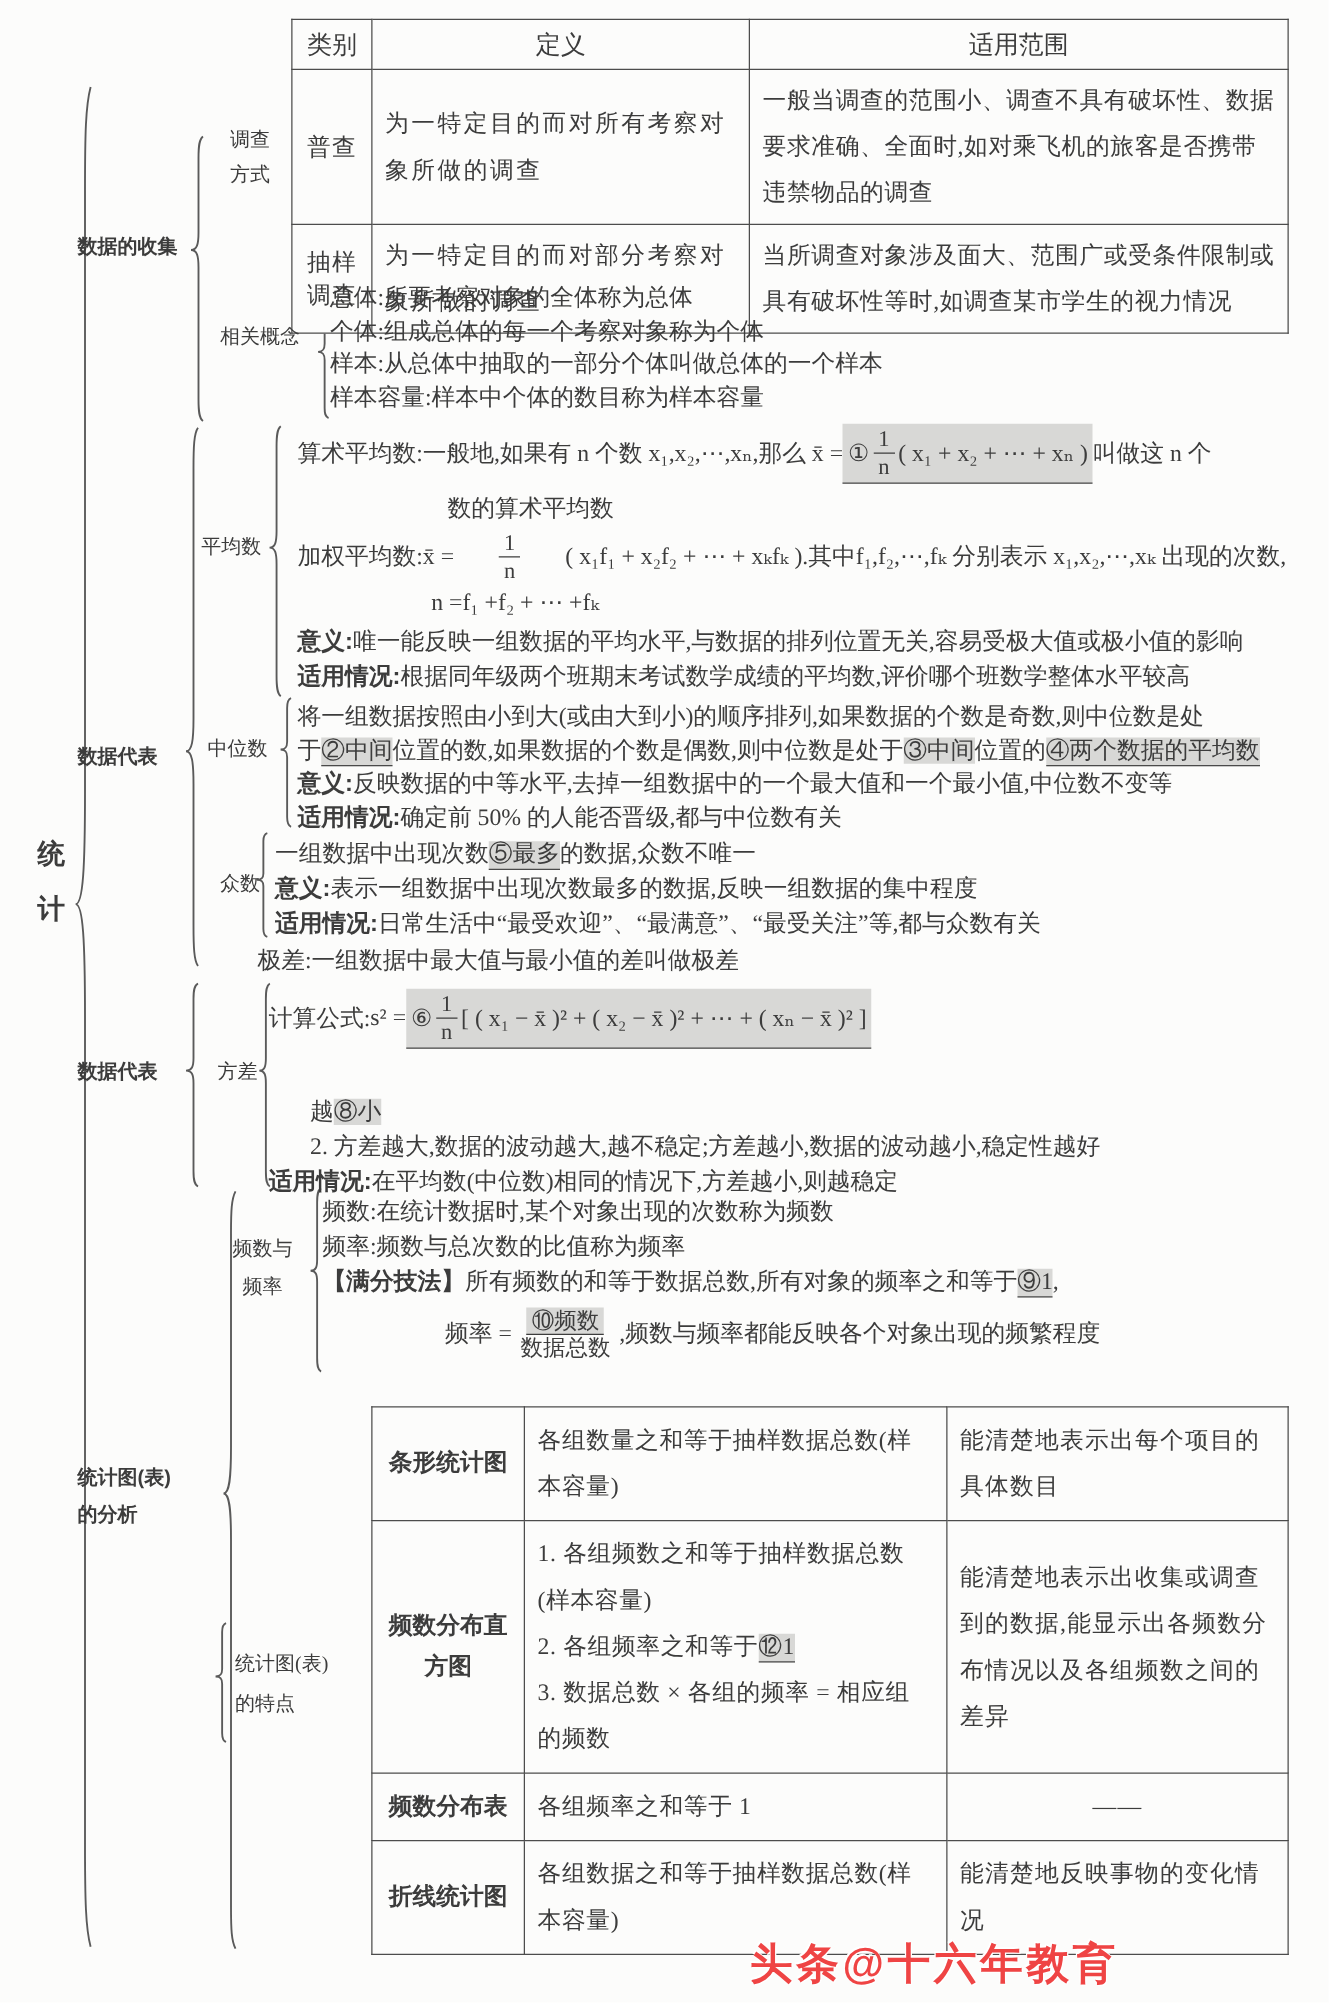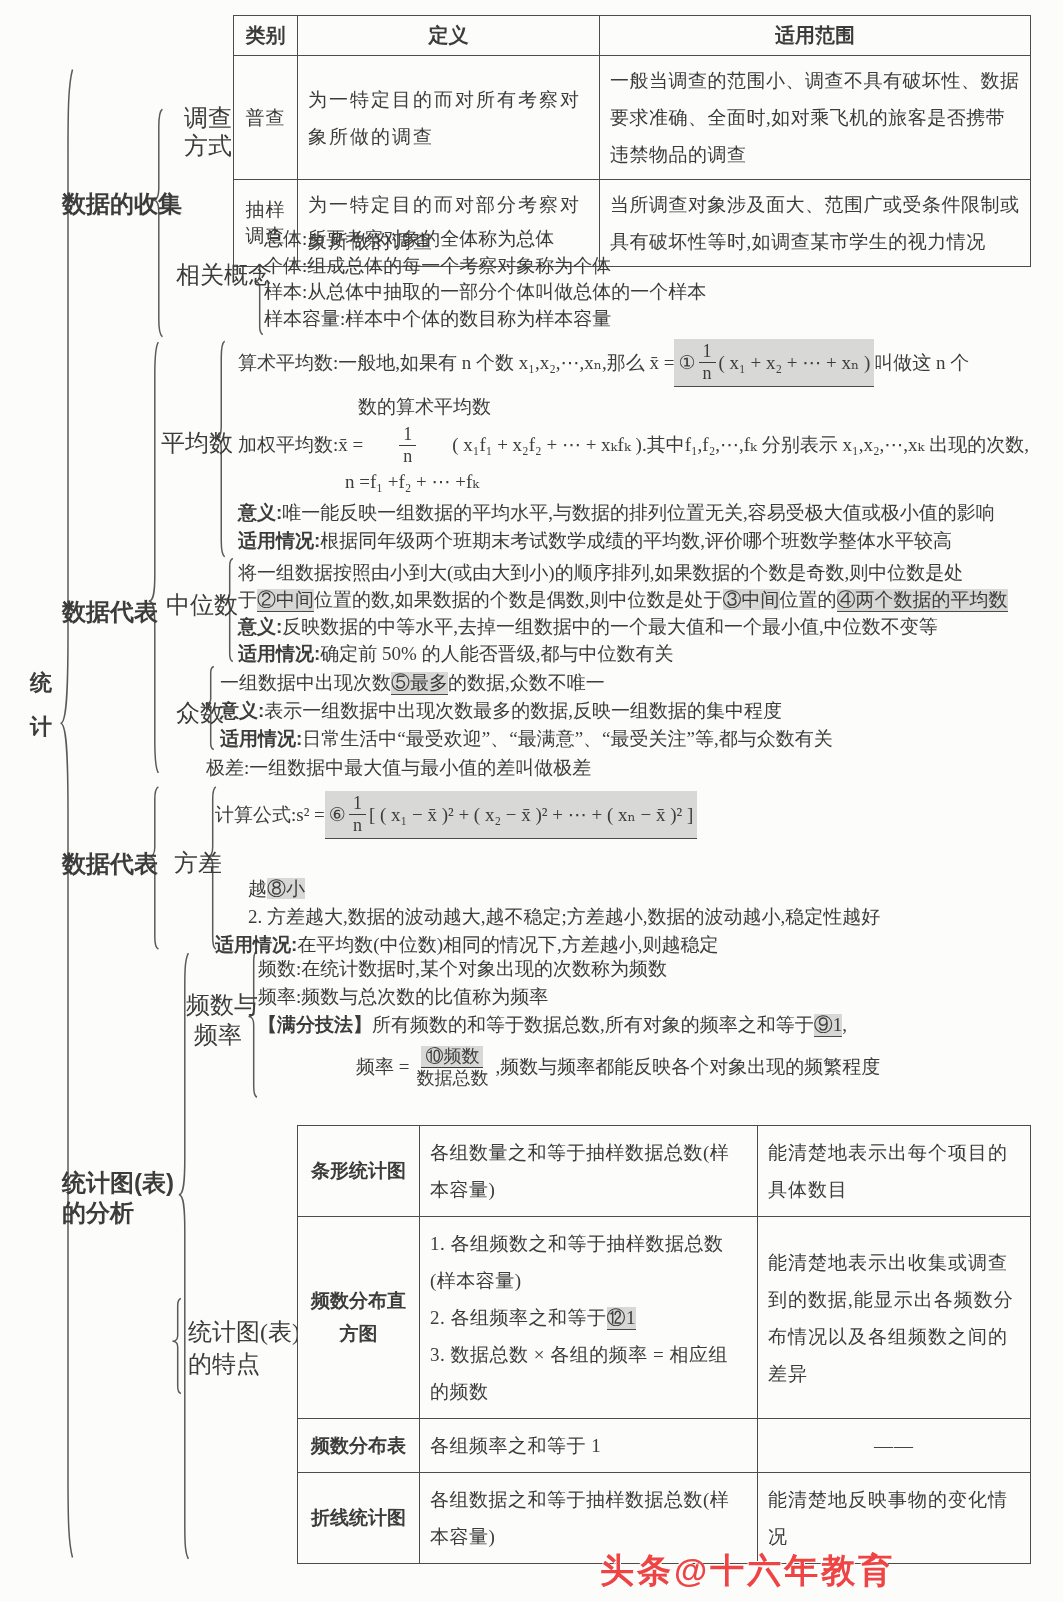--- a/index.html
+++ b/index.html
@@ -12,33 +12,33 @@
   .hl{background:#d8d8d6;}
   .ul{border-bottom:1.6px solid #4a4a4a;padding-bottom:1px;}
   .frac{display:inline-flex;flex-direction:column;align-items:center;vertical-align:middle;
         line-height:1.15;margin:0 3px;font-size:18px;}
   .frac .num{border-bottom:1.4px solid #3c3c3c;padding:0 4px;}
   .frac .den{padding:0 4px;}
   .fbox{display:inline-flex;align-items:center;padding:2px 4px;}
   table{border-collapse:collapse;table-layout:fixed;background:#fcfcfb;}
   .ttable{width:797px;}
   .ttable th,.ttable td{border:1.6px solid #4c4c4c;vertical-align:middle;padding:6px 10px;}
-  .ttable th{font-family:"Liberation Sans","DejaVu Sans",sans-serif;font-weight:bold;text-align:center;font-size:20px;}
+  .ttable th{font-family:"Liberation Sans","DejaVu Sans",sans-serif;font-weight:normal;text-align:center;font-size:20px;}
   .ttable .cat{text-align:center;letter-spacing:1px;}
   .ttable .def{letter-spacing:2px;line-height:1.95;}
   .ttable .scope{line-height:1.95;letter-spacing:0.5px;}
   .btable{width:733px;}
   .btable td{border:1.6px solid #4c4c4c;vertical-align:middle;padding:8px 10px;}
   .btable .bname{text-align:center;font-family:"Liberation Sans","DejaVu Sans",sans-serif;font-weight:bold;font-size:19px;line-height:1.7;padding:8px 6px;}
   .btable .bfeat{line-height:1.95;letter-spacing:0.5px;}
   .btable .bdesc{line-height:1.95;letter-spacing:1px;}
   .btable .bdash{text-align:center;}
   .brace{position:absolute;overflow:visible;}
   .brace path{fill:none;stroke:#5a5a5a;stroke-width:1.5;vector-effect:non-scaling-stroke;}
-  .lbl{position:absolute;font-size:24px;line-height:1.3;}
+  .lbl{position:absolute;font-size:16px;line-height:1.3;}
   .watermark{position:absolute;color:#ef4444;font-size:34px;letter-spacing:3px;
              text-shadow:1px 1px 0 #fff,-1px -1px 0 #fff;}
 </style>
 </head>
 <body>
 
 <div class="canvas">
 
   <div class="abs hei" style="left:30px;top:668px;font-size:22px;">统</div>
   <div class="abs hei" style="left:30px;top:712px;font-size:22px;">计</div>

